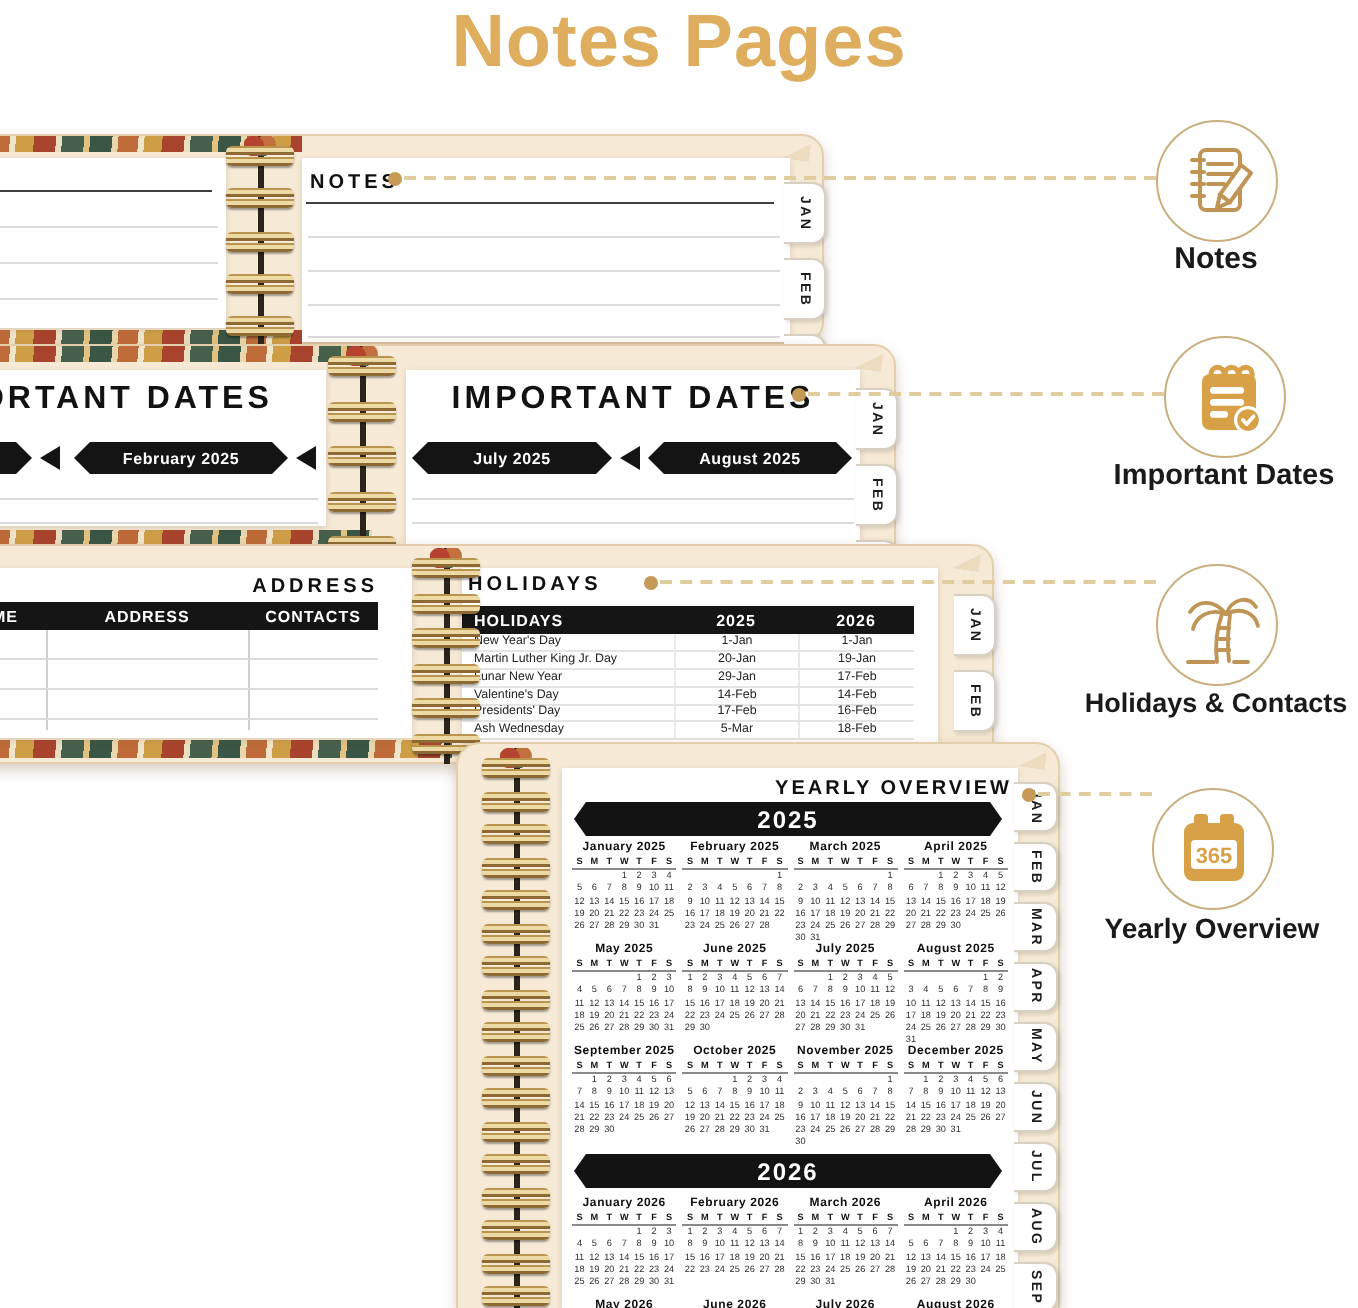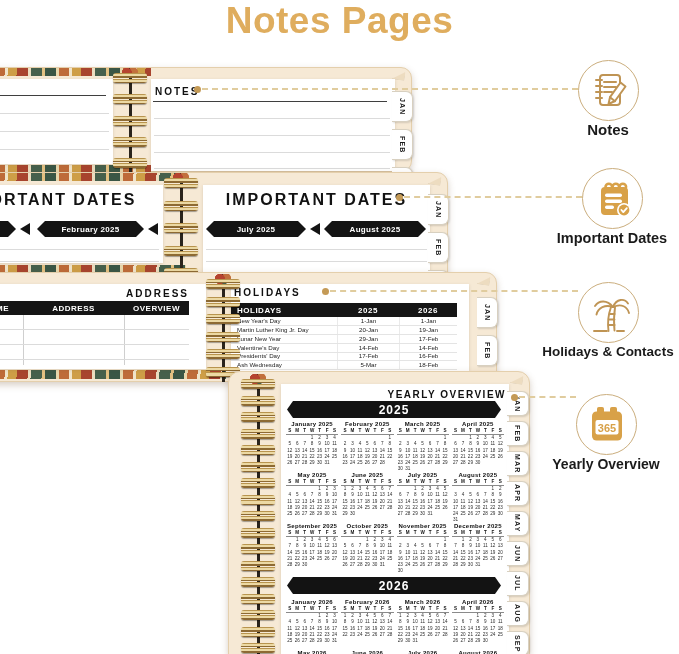--- a/index.html
+++ b/index.html
@@ -236,21 +236,21 @@
 
 <div class="planner" style="left:-20px; top:272px; width:517px; height:110px; z-index:30;">
   <div class="floral" style="left:0; top:97px; width:245px; height:9px;"></div>
   <div class="fold"></div>
 
   <div class="sheet" style="left:0; top:11px; width:225px; height:85px;">
     <div class="h-small" style="right:17px; top:4px;">ADDRESS</div>
     <div class="contacts-bar" style="left:0; top:17px; width:208px;">
       <span>NAME</span>
       <span>ADDRESS</span>
-      <span>OVERVIEW</span>
+      <span>CONTACTS</span>
     </div>
     <div class="vsep" style="left:42px; top:31px; height:50px;"></div>
     <div class="vsep" style="left:143px; top:31px; height:50px;"></div>
     <div class="rule" style="left:0; top:45px; width:208px;"></div>
     <div class="rule" style="left:0; top:60px; width:208px;"></div>
     <div class="rule" style="left:0; top:75px; width:208px;"></div>
   </div>
 
   <div class="spiral" style="left:225px; top:4px; height:102px;">
     <span class="floral-accent"></span>

